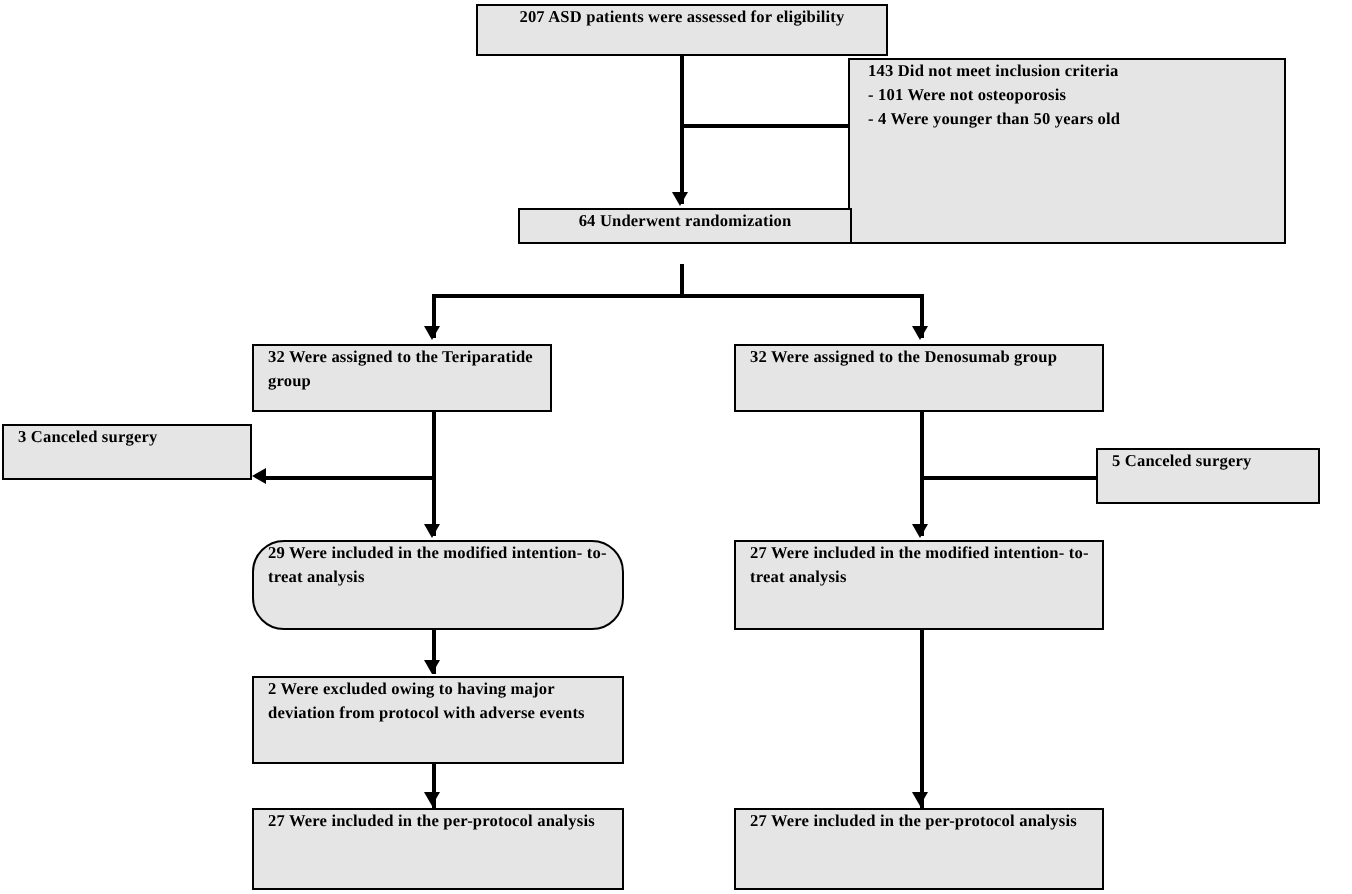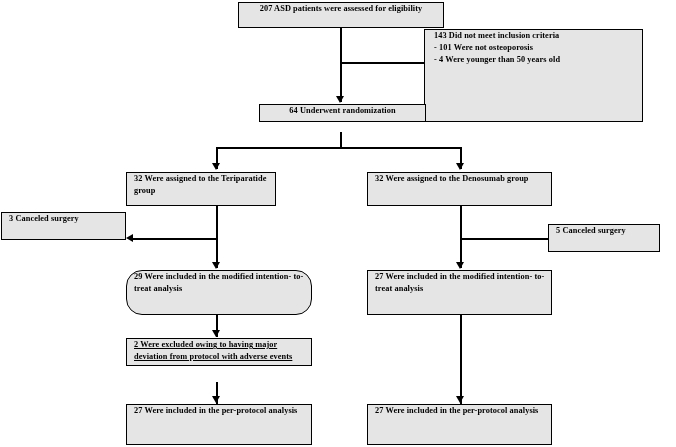--- a/index.html
+++ b/index.html
@@ -160,21 +160,21 @@
   <div class="box" style="left:367px; top:270px; width:185px; height:45px;">
     <span class="txt">
       <span class="line">27 Were included in the modified intention-</span>
       <span class="line">to-treat analysis</span>
     </span>
   </div>
 
   <div class="vline" style="left:216px; top:315px; height:22px;"></div>
   <div class="arrow-down" style="left:212px; top:330px;"></div>
 
-  <div class="box" style="left:126px; top:338px; width:186px; height:28px;text-decoration:underline;">
+  <div class="box" style="left:126px; top:338px; width:186px; height:44px;">
     <span class="txt">
       <span class="line">2 Were excluded owing to having major</span>
       <span class="line">deviation from protocol with adverse events</span>
     </span>
   </div>
 
   <div class="vline" style="left:216px; top:382px; height:22px;"></div>
   <div class="arrow-down" style="left:212px; top:396px;"></div>
 
   <div class="vline" style="left:460px; top:315px; height:89px;"></div>

